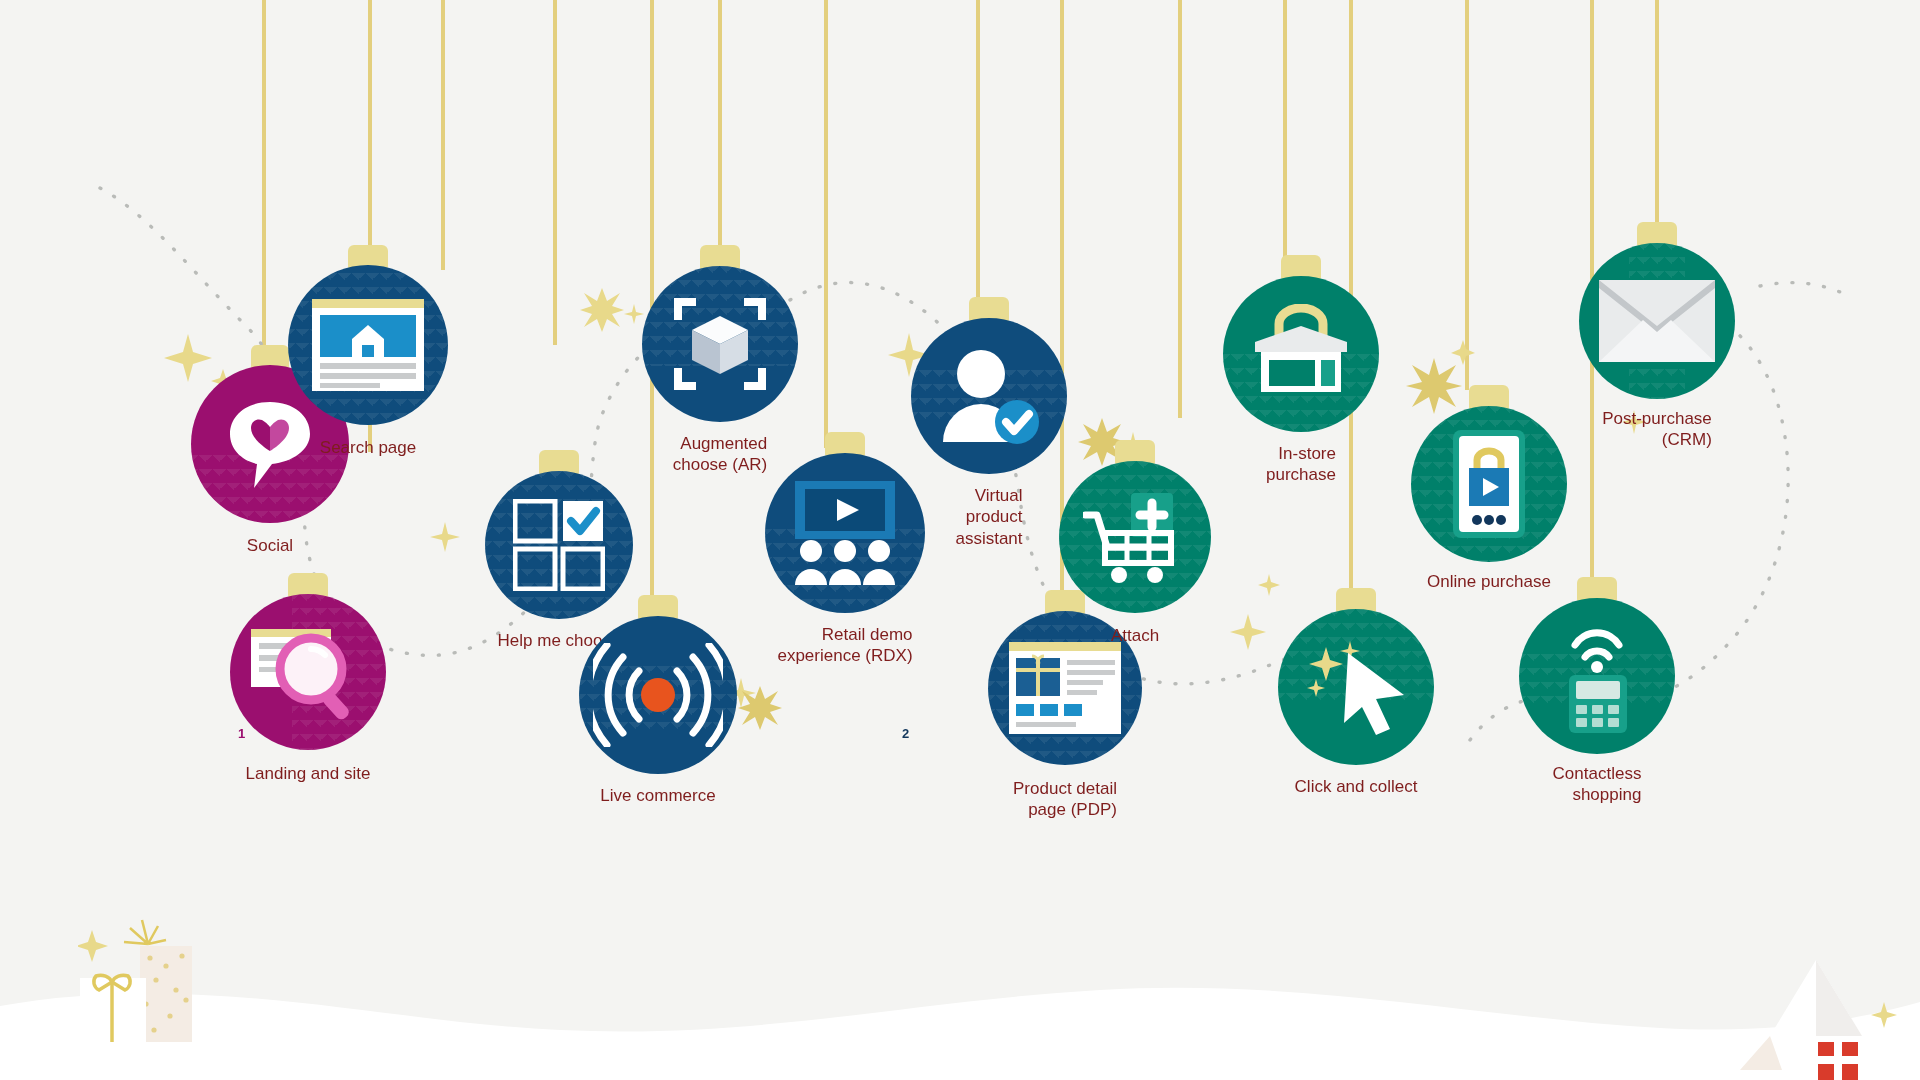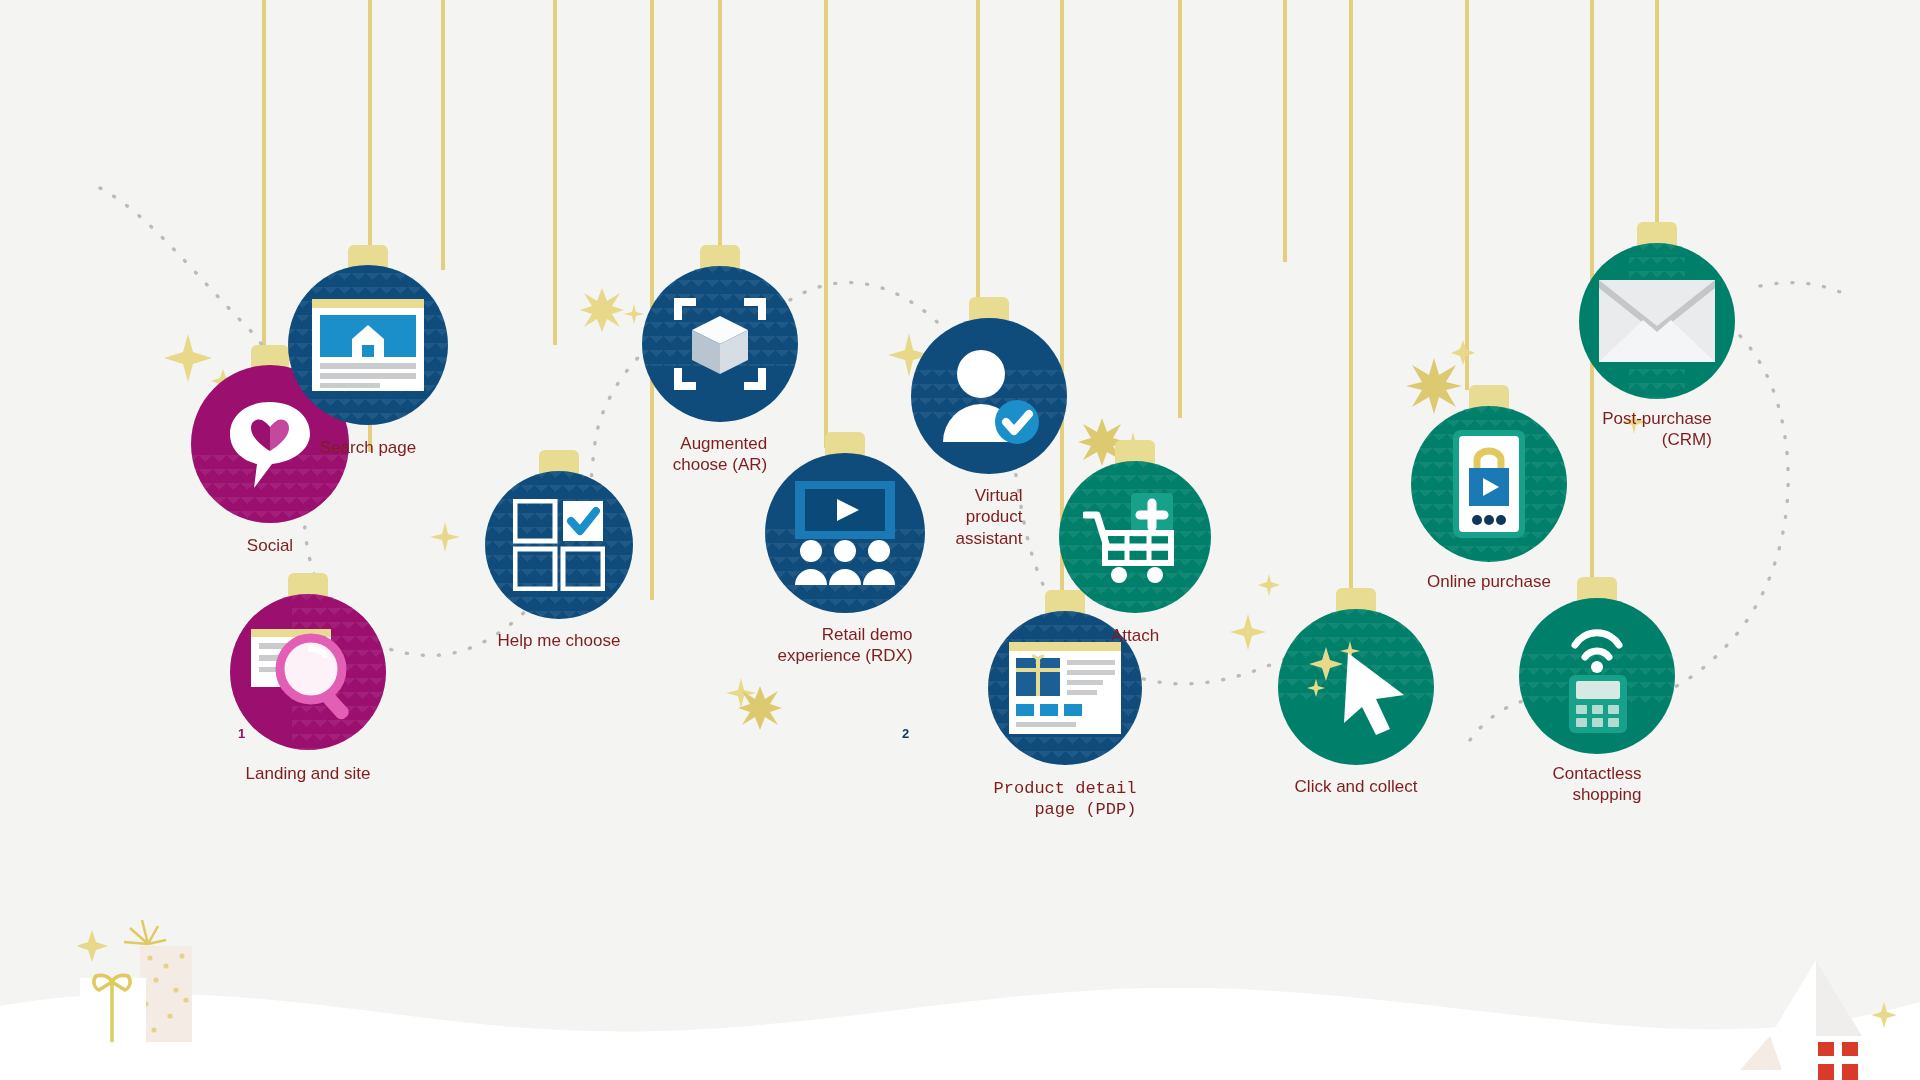--- a/index.html
+++ b/index.html
@@ -224,20 +224,38 @@
         <path d="M94,94 L72,94 L72,86 L86,86 L86,72 L94,72 Z" fill="#ffffff"></path>
         <path d="M48,20 L76,34 L48,48 L20,34 Z" fill="#fbfcfd"></path>
         <path d="M20,34 L48,48 L48,78 L20,64 Z" fill="#b9c4d1"></path>
         <path d="M76,34 L48,48 L48,78 L76,64 Z" fill="#d6dde5"></path>
       </svg>
     </div>
     <div class="label" style="top:188px;">Augmented
 choose (AR)</div>
   </div>
 
+  <div class="orn" style="left:578px;top:595px;width:160px;height:245px;">
+    <div class="cap" style="top:0;width:40px;height:25px;"></div>
+    <div class="ball" style="top:21px;width:158px;height:158px;background:#0F4C7C;">
+      <div class="tex" style="top:50px;height:68px;"></div>
+      <svg class="ico" style="width:130px;height:104px;">
+        <g stroke="#ffffff" stroke-width="7" fill="none" stroke-linecap="round">
+          <path d="M46,28 a34,34 0 0 0 0,48"></path>
+          <path d="M84,28 a34,34 0 0 1 0,48"></path>
+          <path d="M30,14 a56,56 0 0 0 0,76"></path>
+          <path d="M100,14 a56,56 0 0 1 0,76"></path>
+          <path d="M14,2 a76,76 0 0 0 0,100"></path>
+          <path d="M116,2 a76,76 0 0 1 0,100"></path>
+        </g>
+        <circle cx="65" cy="52" r="17" fill="#e8541e"></circle>
+      </svg>
+    </div>
+    <div class="label" style="top:190px;">Live commerce</div>
+  </div>
 
   <div class="orn" style="left:764px;top:432px;width:162px;height:250px;">
     <div class="cap" style="top:0;width:40px;height:25px;"></div>
     <div class="ball" style="top:21px;width:160px;height:160px;background:#0F4C7C;">
       <div class="tex" style="top:76px;height:84px;"></div>
       <svg class="ico" style="width:112px;height:104px;">
         <rect x="6" y="0" width="100" height="58" fill="#1b7ab5"></rect>
         <rect x="16" y="8" width="80" height="42" fill="#0b4a78"></rect>
         <path d="M48,18 L70,29 L48,40 Z" fill="#ffffff"></path>
         <circle cx="22" cy="70" r="11" fill="#ffffff"></circle>
@@ -281,41 +299,56 @@
         <rect x="58" y="18" width="48" height="5" fill="#c9cbcc"></rect>
         <rect x="58" y="28" width="48" height="5" fill="#c9cbcc"></rect>
         <rect x="58" y="38" width="36" height="5" fill="#c9cbcc"></rect>
         <rect x="58" y="48" width="30" height="5" fill="#c9cbcc"></rect>
         <rect x="7" y="62" width="18" height="12" fill="#1b8fc9"></rect>
         <rect x="31" y="62" width="18" height="12" fill="#1b8fc9"></rect>
         <rect x="55" y="62" width="18" height="12" fill="#1b8fc9"></rect>
         <rect x="7" y="80" width="60" height="5" fill="#c9cbcc"></rect>
       </svg>
     </div>
-    <div class="label" style="top:188px;font-family:Liberation Mono, monospace;">Product detail
+    <div class="label" style="top:188px;">Product detail
 page (PDP)</div>
   </div>
 
   <div class="orn" style="left:1058px;top:440px;width:154px;height:230px;">
     <div class="cap" style="top:0;width:40px;height:25px;"></div>
     <div class="ball" style="top:21px;width:152px;height:152px;background:#00806A;">
       <div class="tex" style="top:0;height:152px;"></div>
       <svg class="ico" style="width:104px;height:92px;">
         <rect x="48" y="2" width="42" height="44" rx="4" fill="#17a08a"></rect>
         <path d="M69,12 L69,36 M57,24 L81,24" stroke="#ffffff" stroke-width="9" stroke-linecap="round"></path>
         <path d="M2,24 L14,24 L24,56 L86,56" stroke="#ffffff" stroke-width="7" fill="none" stroke-linecap="round" stroke-linejoin="round"></path>
         <rect x="22" y="42" width="66" height="30" fill="none" stroke="#ffffff" stroke-width="6"></rect>
         <path d="M44,42 L44,72 M66,42 L66,72 M22,57 L88,57" stroke="#ffffff" stroke-width="5"></path>
         <circle cx="36" cy="84" r="8" fill="#ffffff"></circle>
         <circle cx="72" cy="84" r="8" fill="#ffffff"></circle>
       </svg>
     </div>
     <div class="label" style="top:185px;">Attach</div>
   </div>
 
+  <div class="orn" style="left:1222px;top:255px;width:158px;height:245px;">
+    <div class="cap" style="top:0;width:40px;height:25px;"></div>
+    <div class="ball" style="top:21px;width:156px;height:156px;background:#00806A;">
+      <div class="tex" style="top:78px;height:78px;"></div>
+      <svg class="ico" style="width:108px;height:100px;">
+        <path d="M32,36 L32,20 a22,16 0 0 1 44,0 L76,36" fill="none" stroke="#e8dc92" stroke-width="9"></path>
+        <path d="M8,38 L54,22 L100,38 L100,48 L8,48 Z" fill="#e9ebec"></path>
+        <rect x="14" y="48" width="80" height="40" fill="#ffffff"></rect>
+        <rect x="22" y="56" width="46" height="26" fill="#00806A"></rect>
+        <rect x="74" y="56" width="14" height="26" fill="#17a08a"></rect>
+      </svg>
+    </div>
+    <div class="label" style="top:188px;">In-store
+purchase</div>
+  </div>
 
   <div class="orn" style="left:1277px;top:588px;width:158px;height:235px;">
     <div class="cap" style="top:0;width:40px;height:25px;"></div>
     <div class="ball" style="top:21px;width:156px;height:156px;background:#00806A;">
       <div class="tex" style="top:0;height:92px;"></div>
       <svg class="ico" style="width:120px;height:108px;">
         <path d="M30,14 L34,27 L47,31 L34,35 L30,48 L26,35 L13,31 L26,27 Z" fill="#e8d98a"></path>
         <path d="M54,8 L56,16 L64,18 L56,20 L54,28 L52,20 L44,18 L52,16 Z" fill="#e8d98a"></path>
         <path d="M20,46 L22,53 L29,55 L22,57 L20,64 L18,57 L11,55 L18,53 Z" fill="#e8d98a"></path>
         <path d="M52,20 L108,62 L80,66 L94,96 L80,102 L66,74 L48,90 Z" fill="#ffffff"></path>

